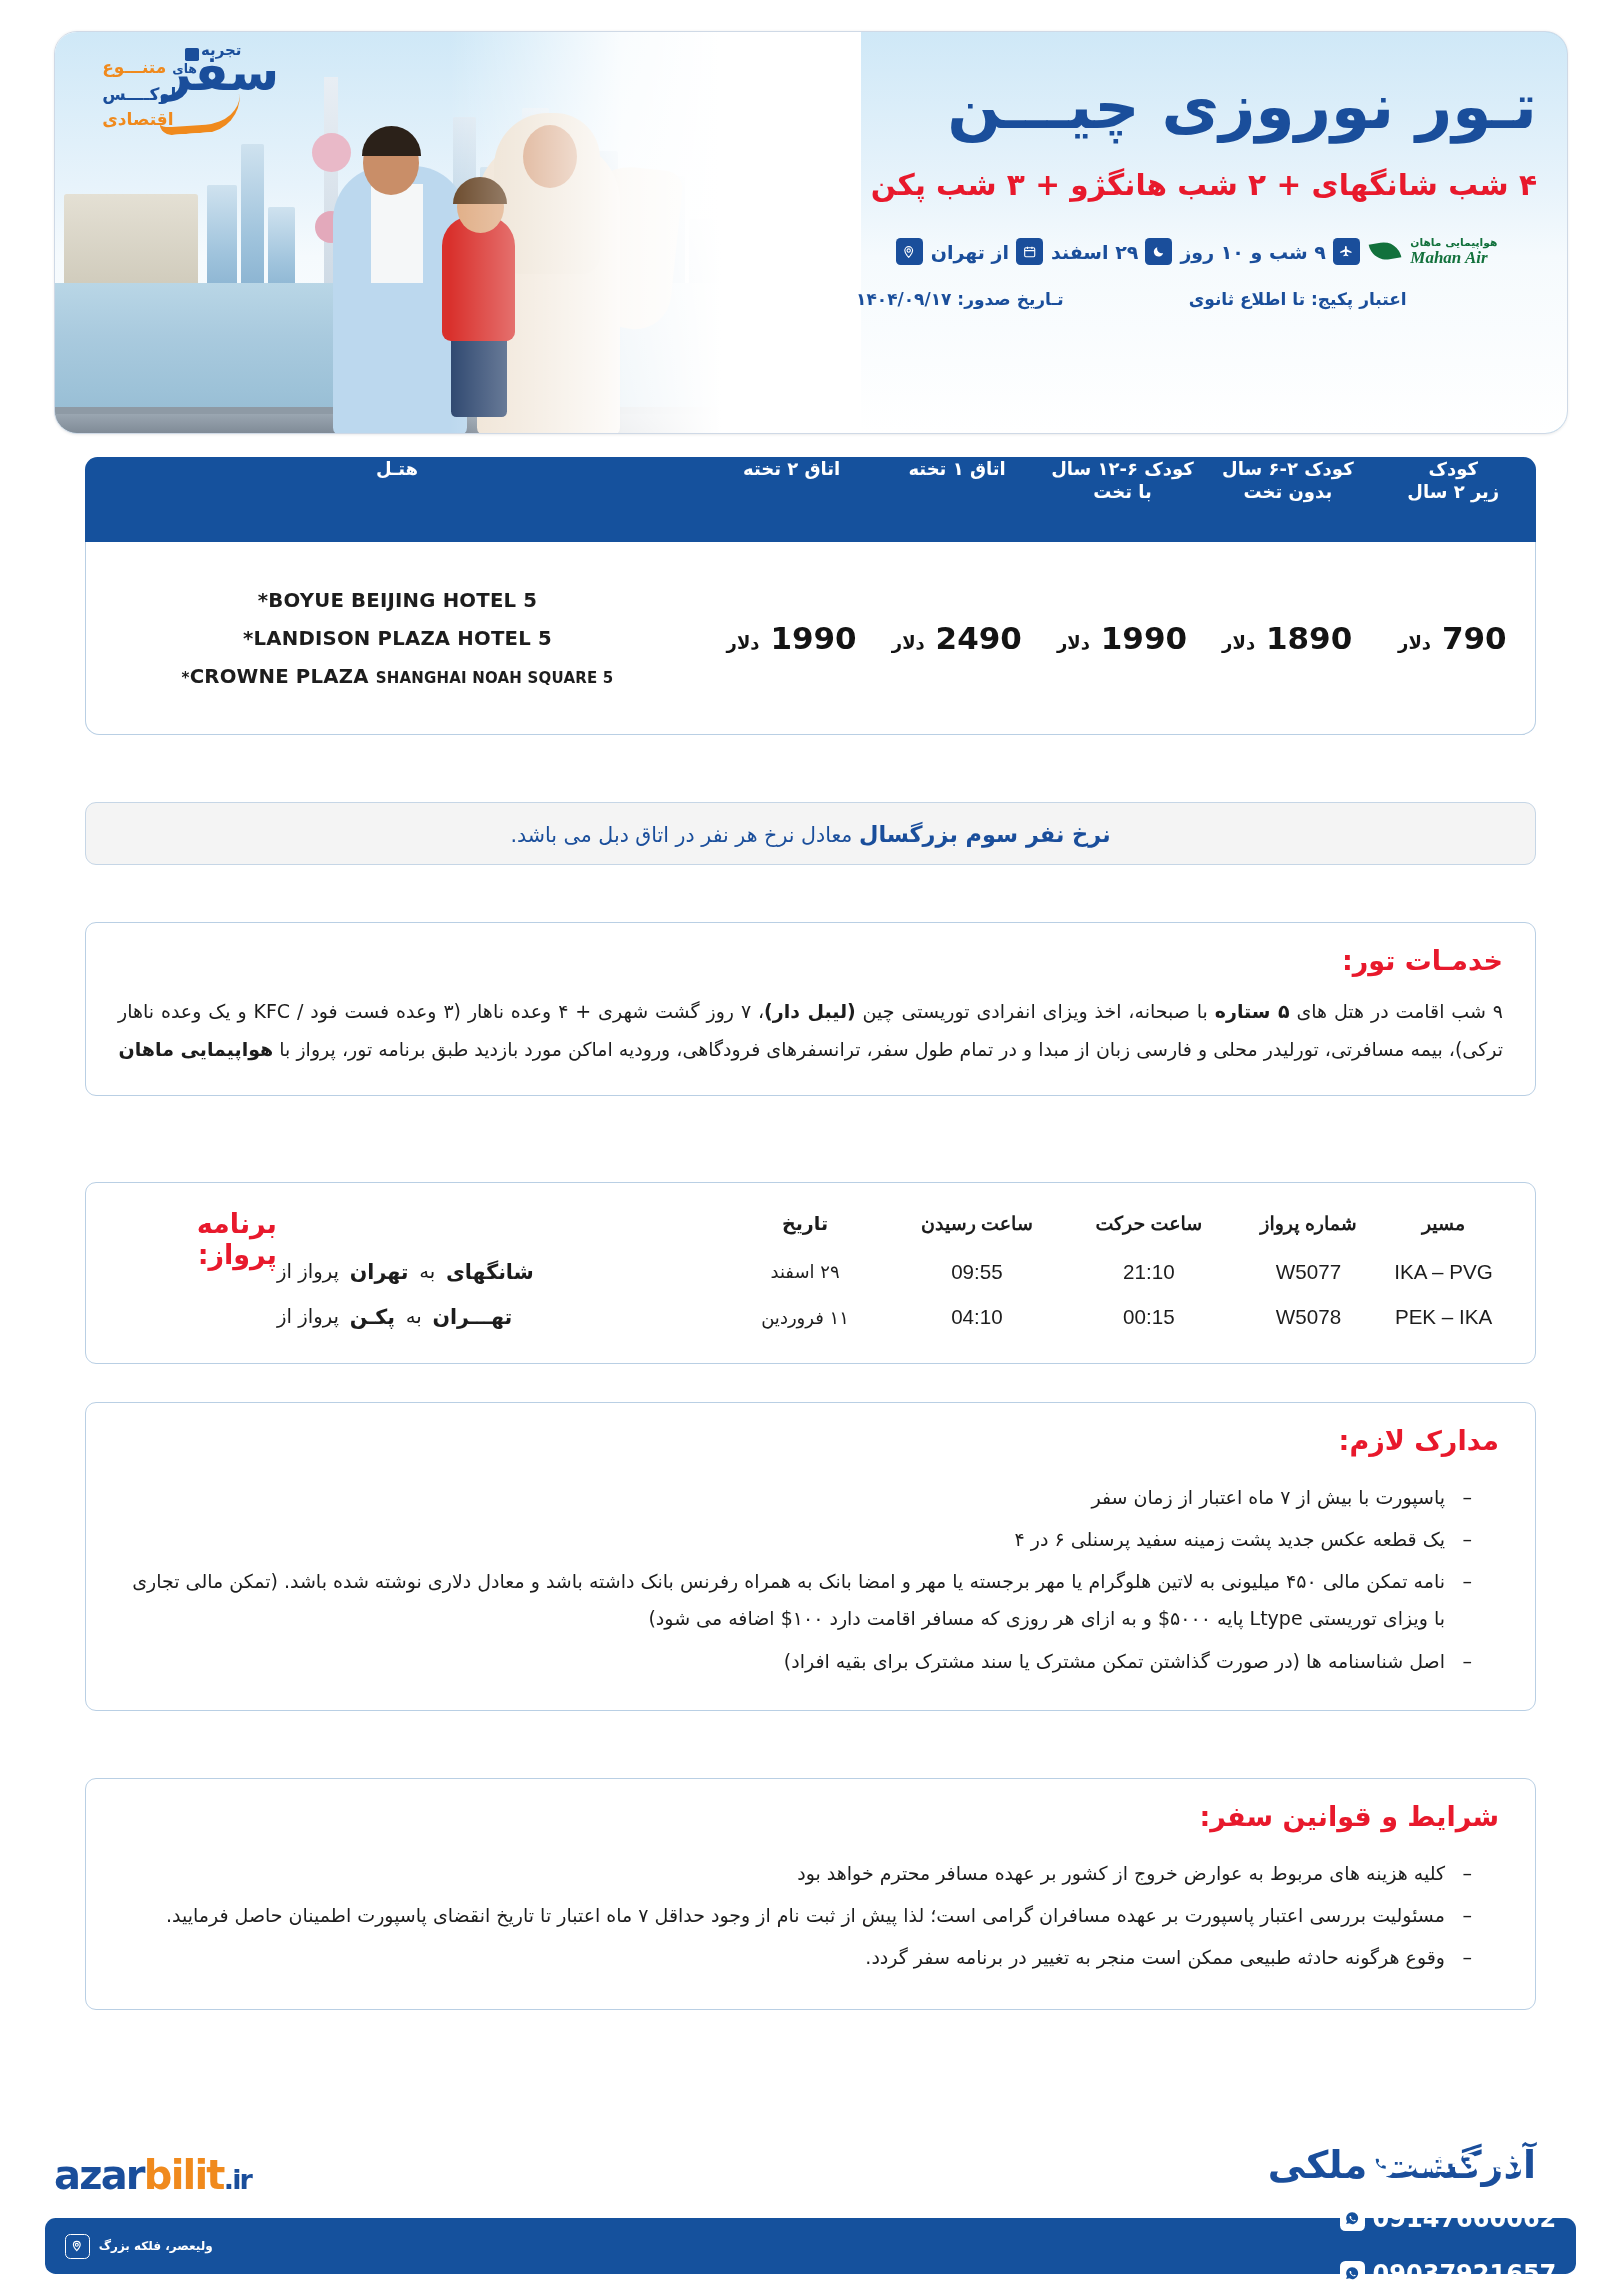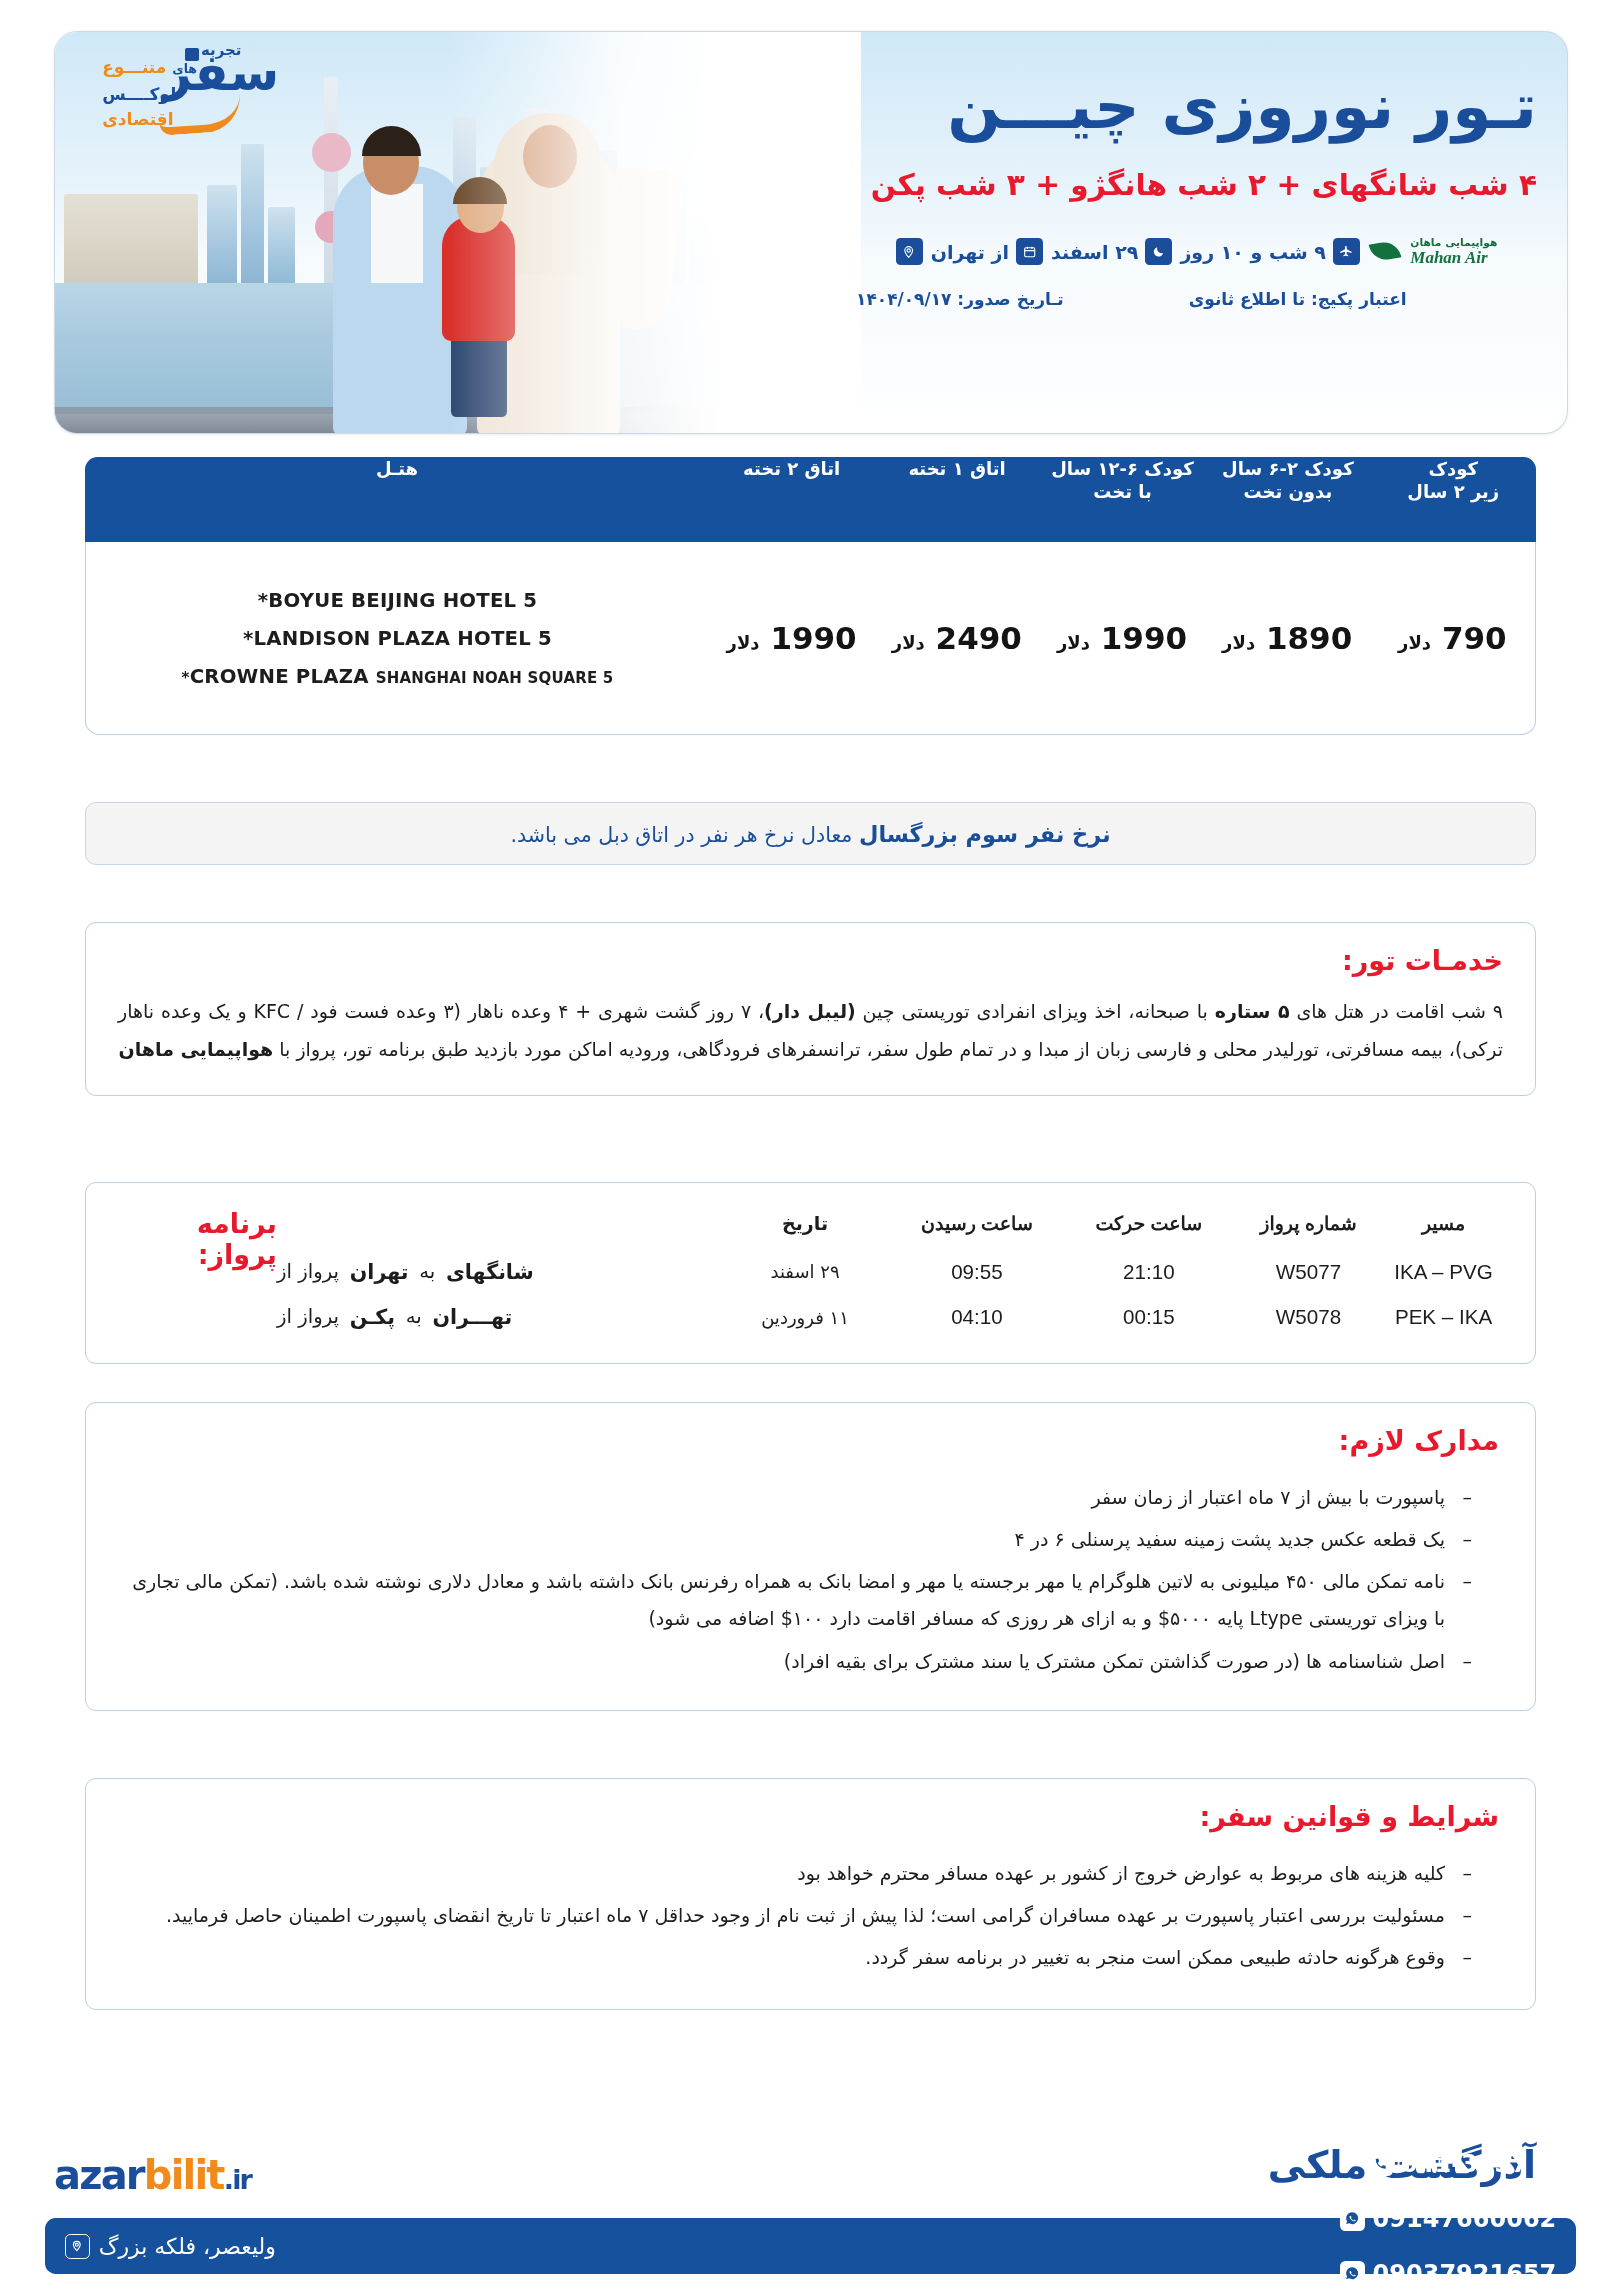--- a/index.html
+++ b/index.html
@@ -195,21 +195,21 @@
   .azar{position:absolute;left:54px;top:16px;font-size:40px;font-weight:bold;letter-spacing:-1.8px;direction:ltr;}
   .azar .a1{color:#1a4e9b;}
   .azar .a2{color:#f08a1d;}
   .azar .a3{color:#1a4e9b;font-size:27px;}
   .cbar{
     position:absolute;left:45px;top:82px;width:1531px;height:56px;
     background:#15519d;border-radius:10.7px;display:flex;flex-direction:row-reverse;
     align-items:center;padding:0 19.7px;
   }
   .caddr{display:flex;flex-direction:row-reverse;align-items:center;gap:9px;color:#fff;}
-  .caddr .tx{font-size:22px;font-weight:normal;}
+  .caddr .tx{font-size:12px;font-weight:bold;}
   .cspacer{flex:1;}
   .citems{display:flex;flex-direction:column;align-items:center;gap:27px;direction:ltr;}
   .citem{display:flex;flex-direction:row;align-items:center;gap:8px;color:#fff;}
   .citem .tx{font-size:24px;font-weight:bold;letter-spacing:0;}
   .cic{
     width:25px;height:25px;border-radius:5.4px;background:#fff;color:#15519d;
     display:flex;align-items:center;justify-content:center;font-size:14.3px;flex:none;
   }
   .cic-o{
     width:25px;height:25px;border-radius:5.4px;border:1.8px solid #fff;color:#fff;

